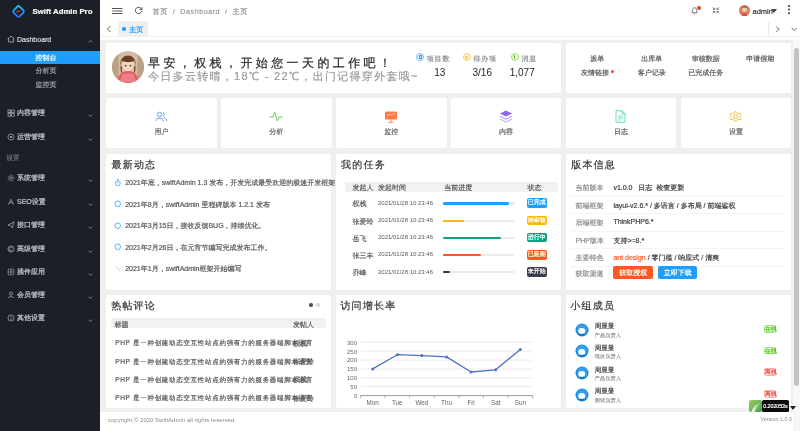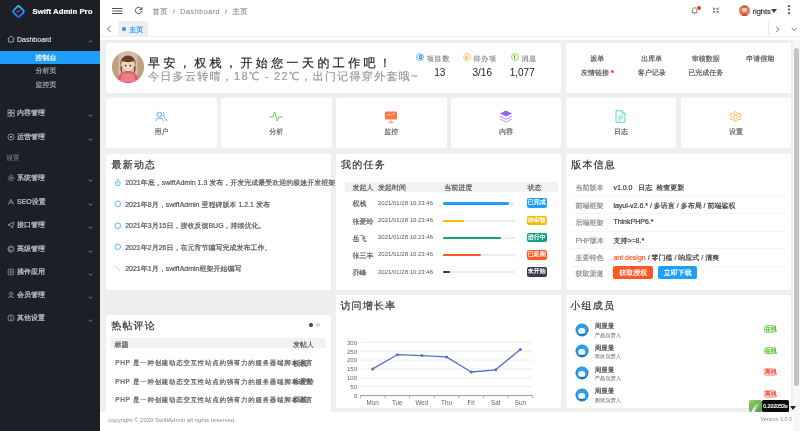--- a/index.html
+++ b/index.html
@@ -71,21 +71,21 @@
             <circle cx="11" cy="11" r="11"></circle>
           </clipPath>
         </defs>
       <g clip-path="url(#avclip)">
         <rect width="22" height="22" fill="#e07a5f"></rect>
         <circle cx="11" cy="9" r="5" fill="#f4cfa5"></circle>
         <path d="M4 22 C4 15 18 15 18 22 Z" fill="#c94f3d"></path>
         <path d="M5.5 8 a5.5 5.5 0 0 1 11 0 l-1.5 -3 -8 0 z" fill="#7a4530"></path>
       </g>
     </svg>
-    <div class="abs" style="left:652.5px;top:6.5px;font-size:7.5px;color:#333;">rights</div>
+    <div class="abs" style="left:652.5px;top:6.5px;font-size:7.5px;color:#333;">admin</div>
     <svg class="abs" style="left:670.5px;top:9px;" width="6" height="4" viewBox="0 0 12 8">
         <path d="M0 0 H12 L6 8 Z" fill="#444"></path>
       </svg>
     <div class="abs" style="left:688px;top:5px;width:1.6px;height:1.6px;background:#444;border-radius:50%;box-shadow:0 3.6px 0 #444,0 7.2px 0 #444;"></div>
   </div>
   <div id="tabbar">
     <svg class="abs" style="left:6px;top:5px;" width="6" height="8" viewBox="0 0 12 16">
         <path d="M9 2 L3 8 L9 14" fill="none" stroke="#666" stroke-width="2"></path>
       </svg>
     <div id="tab-active">
@@ -296,21 +296,21 @@
       <div class="abs g7" style="left:47.2px;top:64.1px;color:#404040;">ThinkPHP6.*</div>
       <div class="abs g7 muted" style="left:9.4px;top:82px;">PHP版本</div>
       <div class="abs g7" style="left:47.2px;top:82px;color:#404040;">支持&gt;=8.*</div>
       <div class="abs g7 muted" style="left:9.4px;top:99.3px;">主要特色</div>
       <div class="abs g7" style="left:47.2px;top:99.3px;color:#404040;"><span style="color:#ff5722;">ant design</span> / 零门槛 / 响应式 / 清爽</div>
       <div class="abs g7 muted" style="left:9.4px;top:114.9px;">获取渠道</div>
       <div class="abs" style="left:47.2px;top:112.2px;width:39.8px;height:13px;background:#FF5722;border-radius:2px;color:#fff;font-size:7px;text-align:center;line-height:13px;">获取授权</div>
       <div class="abs" style="left:92px;top:112.2px;width:39.2px;height:13px;background:#1E9FFF;border-radius:2px;color:#fff;font-size:7px;text-align:center;line-height:13px;">立即下载</div>
     </div>
 
-    <div class="card" style="left:6px;top:255.5px;width:225.1px;height:112.8px;margin-top:20px;">
+    <div class="card" style="left:6px;top:255.5px;width:225.1px;height:112.8px;">
       <div class="ctitle" style="left:5.2px;">热帖评论</div>
       <div class="abs" style="left:203.2px;top:8px;width:3.5px;height:3.5px;border-radius:50%;background:#4d4d4d;"></div>
       <div class="abs" style="left:210.4px;top:8px;width:3.5px;height:3.5px;border-radius:50%;background:#d8d8d8;"></div>
       <div class="abs" style="left:5px;top:22.6px;width:215px;height:10.9px;background:#f2f2f2;"></div>
       <div class="abs g7" style="left:8.6px;top:24.7px;">标题</div>
       <div class="abs g7" style="left:186.9px;top:24.7px;">发帖人</div>
       <div class="abs" style="left:9.2px;top:44.2px;font-size:6.5px;letter-spacing:.7px;color:#595959;">PHP 是一种创建动态交互性站点的强有力的服务器端脚本语言</div>
       <div class="abs g7" style="left:186.9px;top:43.9px;">权栈</div>
       <div class="abs" style="left:9.2px;top:62.6px;font-size:6.5px;letter-spacing:.7px;color:#595959;">PHP 是一种创建动态交互性站点的强有力的服务器端脚本语言</div>
       <div class="abs g7" style="left:186.9px;top:62.3px;">张爱玲</div>

